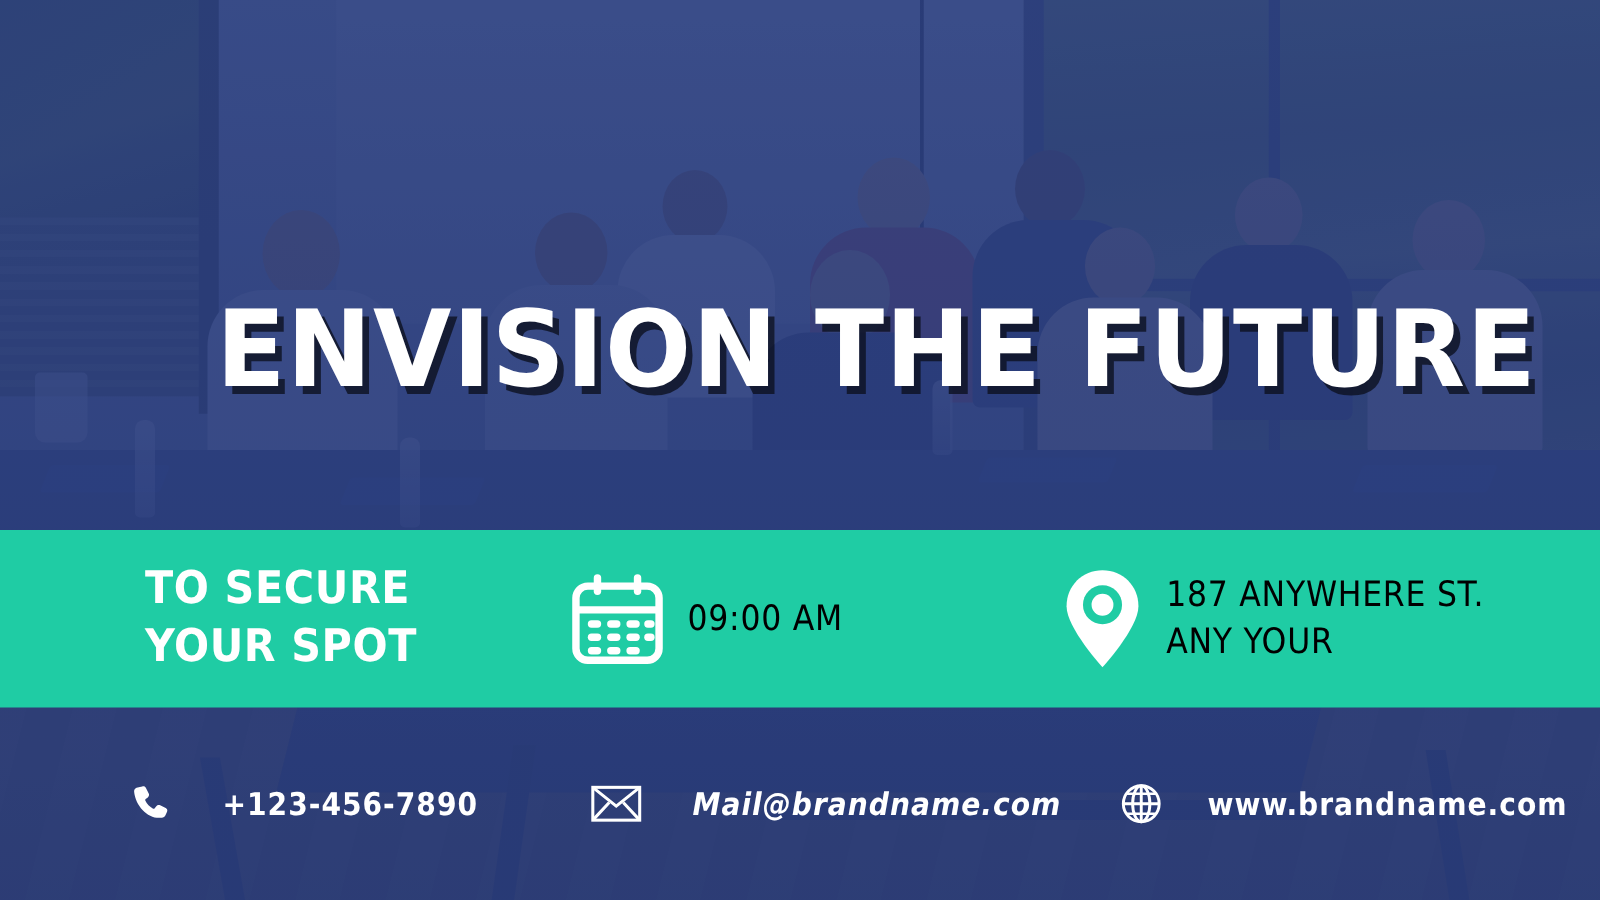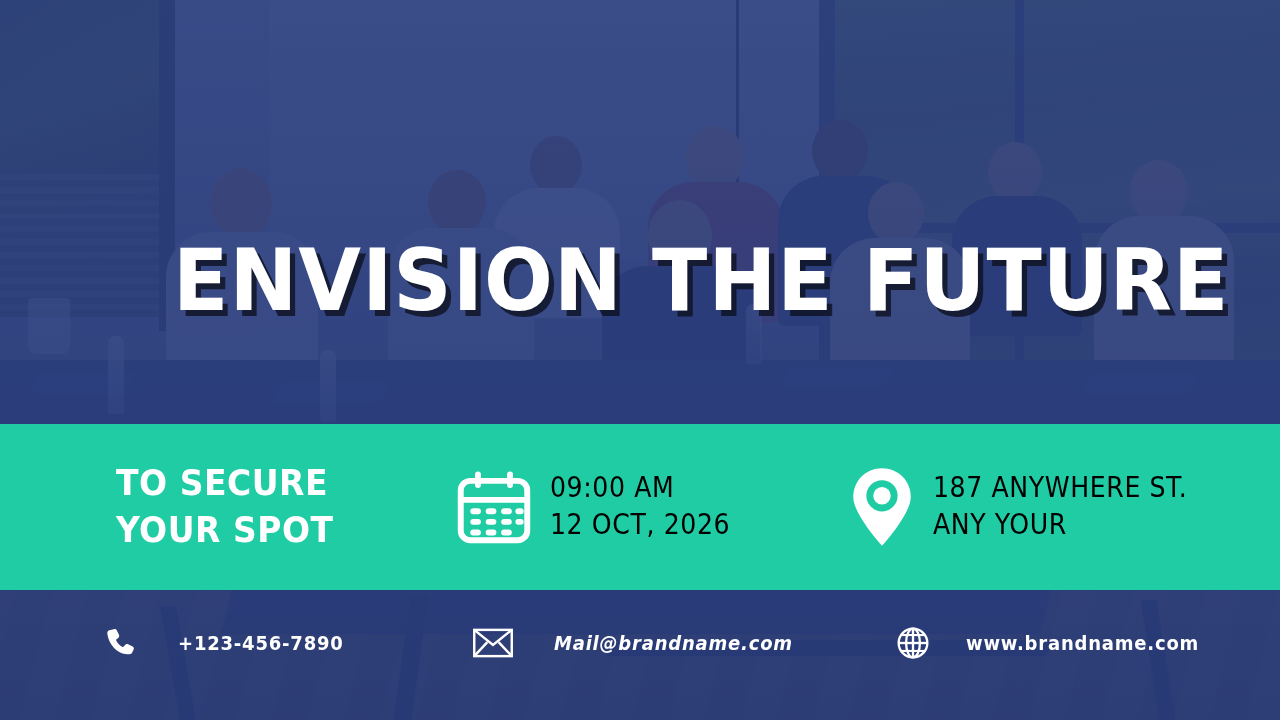--- a/index.html
+++ b/index.html
@@ -101,21 +101,21 @@
     margin-left:173px;
     font-family:"DejaVu Sans Condensed","Liberation Sans Narrow","Liberation Sans", sans-serif;
     font-weight:700; font-size:85px; line-height:.95; letter-spacing:1px;
     color:#ffffff; white-space:nowrap;
     transform:scaleX(1.06); transform-origin:left center;
     text-shadow:5px 6px 0 rgba(12,16,30,.78);
   }
 
   
   .band {
-    position:absolute; left:0; top:424px; width:1280px; height:166px;
+    position:absolute; left:0; top:424px; width:1280px; height:142px;
     background:#1fcca4; display:flex; align-items:center;
   }
   .band-cell { display:flex; align-items:center; }
   .cell-secure { margin-left:116px; width:340px; }
   .cell-date   { margin-left:0px;  width:395px; }
   .cell-place  { margin-left:0px; }
 
   .secure-text {
     font-family:"DejaVu Sans Condensed","Liberation Sans Narrow","Liberation Sans", sans-serif;
     font-weight:700; font-size:36px; line-height:1.30; color:#ffffff;
@@ -133,21 +133,21 @@
   .contactbar {
     position:absolute; left:0; top:566px; width:1280px; height:154px;
     display:flex; align-items:center;
   }
   .cb-item { display:flex; align-items:center; position:absolute; top:50%; transform:translateY(-50%); }
   .cb-phone { left:104px; }
   .cb-mail  { left:472px; }
   .cb-web   { left:896px; }
   .cb-text {
     font-family:"DejaVu Sans Condensed","Liberation Sans Narrow","Liberation Sans", sans-serif;
-    font-weight:700; font-size:20px; color:#ffffff; letter-spacing:.8px;
+    font-weight:700; font-size:25px; color:#ffffff; letter-spacing:.8px;
     white-space:nowrap;
   }
   .cb-phone .cb-text { margin-left:40px; }
   .cb-mail  .cb-text { margin-left:40px;font-style:italic; }
   .cb-web   .cb-text { margin-left:36px; }
   .icon-sm { width:34px; height:34px; flex:0 0 34px; display:block; }
   .icon-mail { width:42px; height:30px; flex:0 0 42px; }
 </style>
 </head>
 <body>
@@ -245,21 +245,20 @@
           <rect x="25" y="42" width="9" height="5" rx="2.5"></rect>
           <rect x="38" y="42" width="9" height="5" rx="2.5"></rect>
           <rect x="50" y="42" width="7" height="5" rx="2.5"></rect>
           <rect x="12" y="51" width="9" height="5" rx="2.5"></rect>
           <rect x="25" y="51" width="9" height="5" rx="2.5"></rect>
           <rect x="38" y="51" width="9" height="5" rx="2.5"></rect>
         </g>
       </svg>
       <div class="info-text">
         <div>09:00 AM</div>
-        <div>12 OCT, 2026</div>
       </div>
     </div>
 
     <div class="band-cell cell-place">
       <svg class="icon-pin" viewBox="0 0 48 64" aria-hidden="true">
         <path d="M24 1 C11 1 1 11 1 24 C1 38 24 63 24 63 C24 63 47 38 47 24 C47 11 37 1 24 1 Z" fill="#ffffff"></path>
         <circle cx="24" cy="23" r="12.5" fill="#1fcca4"></circle>
         <circle cx="24" cy="23" r="7" fill="#ffffff"></circle>
       </svg>
       <div class="info-text">

